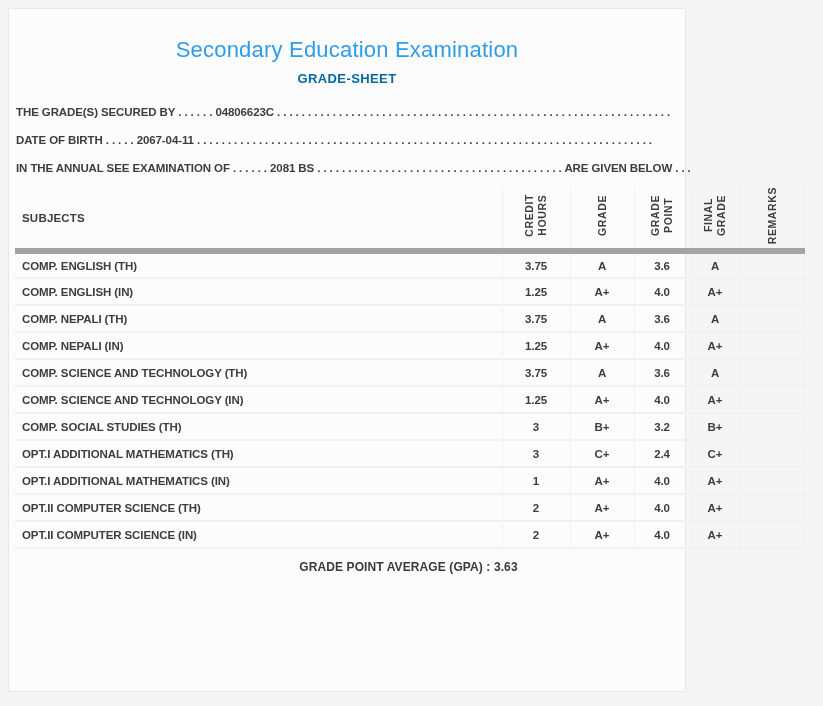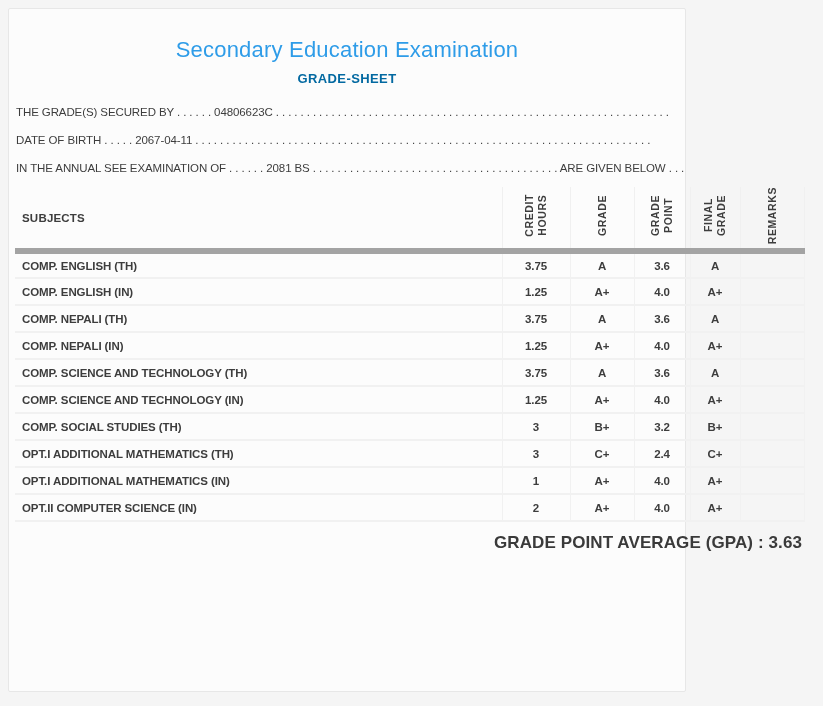--- a/index.html
+++ b/index.html
@@ -27,21 +27,21 @@
   .page-subtitle {
     margin: 0; padding-top: 8px;
     text-align: center;
     font-size: 13px; font-weight: 700;
     letter-spacing: 0.4px;
     color: #0369a1;
   }
   .hlines { margin: 12px 8px 0 6px; width: 722px; }
   .hline {
     height: 28px; line-height: 28px;
-    font-size: 11.5px; font-weight: 400;
+    font-size: 11.5px; font-weight: 700;
     letter-spacing: -0.1px;
     color: #3d3d3d;
     white-space: nowrap; overflow: hidden;
     padding-left: 1px;
   }
   table.grades {
     border-collapse: collapse;
     table-layout: fixed;
     margin: 5px 9px 0 6px;
     width: 789px;
@@ -83,22 +83,22 @@
     letter-spacing: -0.1px;
     color: #3d3d3d;
     padding: 0;
   }
   tbody td:first-child { padding-left: 7px; }
   tbody td:not(:first-child) { text-align: center; border-left: 1px solid #f1f1f1; }
   tbody td:last-child { border-right: 1px solid #f1f1f1; }
   .gpa {
     margin: 11px 18px 0 6px;
     width: 789px;
-    text-align: right;
-    font-size: 17px; font-weight: 700;
+    text-align: center;
+    font-size: 12px; font-weight: 700;
     letter-spacing: 0.1px;
     color: #3a3a3a;
     padding-right: 2px;
   }
 </style>
 </head>
 <body>
 
 <div class="card">
 
@@ -200,20 +200,28 @@
         </tr>
         <tr>
           <td>OPT.I ADDITIONAL MATHEMATICS (IN)</td>
           <td>1</td>
           <td>A+</td>
           <td>4.0</td>
           <td>A+</td>
           <td></td>
         </tr>
         <tr>
+          <td>OPT.II COMPUTER SCIENCE (TH)</td>
+          <td>2</td>
+          <td>A+</td>
+          <td>4.0</td>
+          <td>A+</td>
+          <td></td>
+        </tr>
+        <tr>
           <td>OPT.II COMPUTER SCIENCE (IN)</td>
           <td>2</td>
           <td>A+</td>
           <td>4.0</td>
           <td>A+</td>
           <td></td>
         </tr>
       </tbody>
   </table>
 

